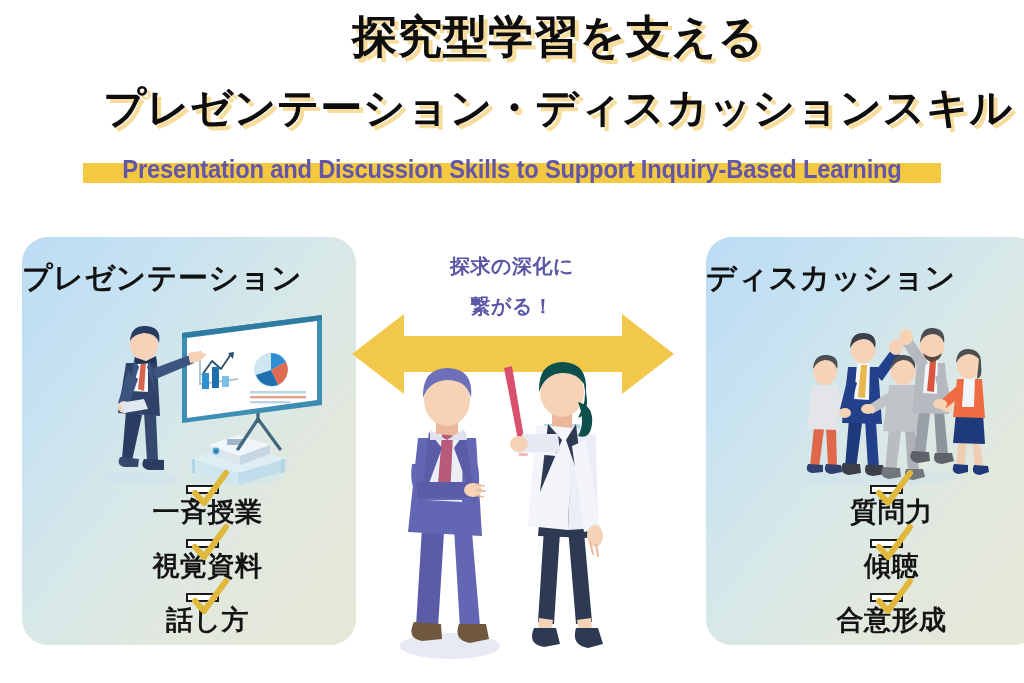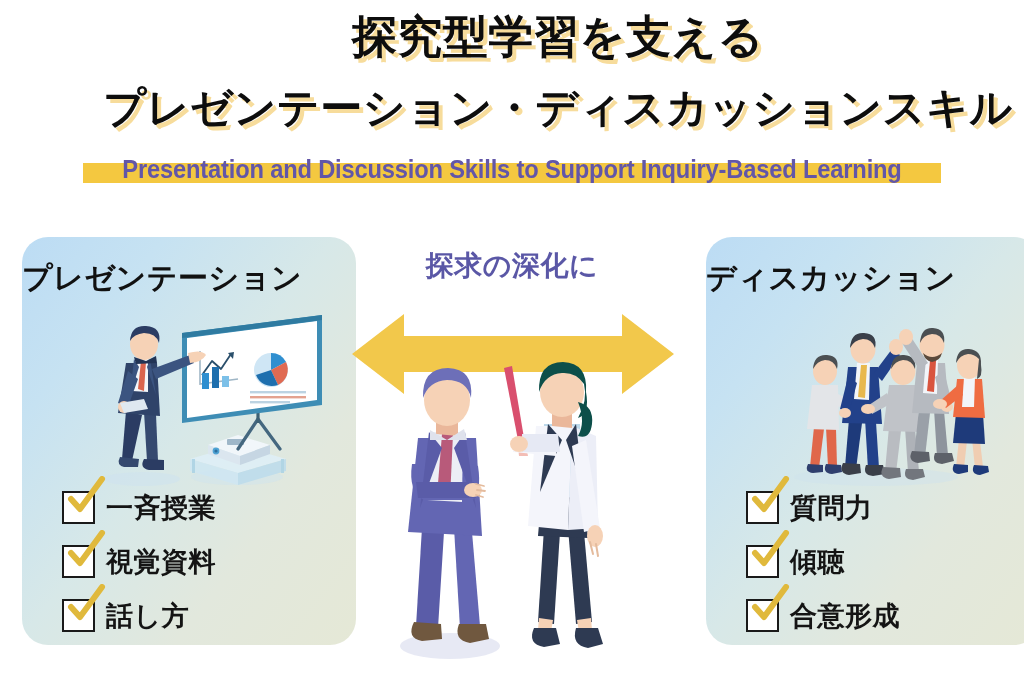--- a/index.html
+++ b/index.html
@@ -129,20 +129,21 @@
     left: 40px;
     top: 248px;
     width: 280px;
   }
   .check-item {
     position: relative;
     height: 45px;
     margin-bottom: 9px;
     display: flex;
     align-items: center;
+    flex-direction: column;
   }
   .check-box {
     position: relative;
     width: 33px;
     height: 33px;
     min-width: 33px;
     background: #ffffff;
     border: 2.5px solid #1a1a1a;
     box-sizing: border-box;
   }
@@ -163,21 +164,21 @@
     letter-spacing: 0.5px;
   }
 
   
   #center-caption {
     position: absolute;
     left: 362px;
     top: 246px;
     width: 300px;
     text-align: center;
-    font-size: 28px;
+    font-size: 20px;
     font-weight: 700;
     line-height: 40px;
     color: #5a57a6;
     letter-spacing: 0.5px;
   }
   #center-arrow {
     position: absolute;
     left: 352px;
     top: 312px;
     width: 322px;
@@ -423,20 +424,21 @@
           <path d="M8 23 L17 33 L39 3" stroke="#e0b93c" stroke-width="6" fill="none" stroke-linecap="round" stroke-linejoin="round"></path>
         </svg>
       </div>
       <span class="check-label">合意形成</span>
     </div>
   </div>
 </div>
 
 <div id="center-caption">
   <div>探求の深化に</div>
+  <div>繋がる！</div>
 </div>
 
 <svg id="center-arrow" viewBox="0 0 322 84">
   <path d="M0 42 L52 2 L52 24 L270 24 L270 2 L322 42 L270 82 L270 60 L52 60 L52 82 Z" fill="#f2c84b"></path>
 </svg>
 
 <svg id="center-figures" viewBox="0 0 290 300">
 
   <ellipse cx="78" cy="286" rx="50" ry="13" fill="#dfe2f0" opacity="0.75"></ellipse>
 

